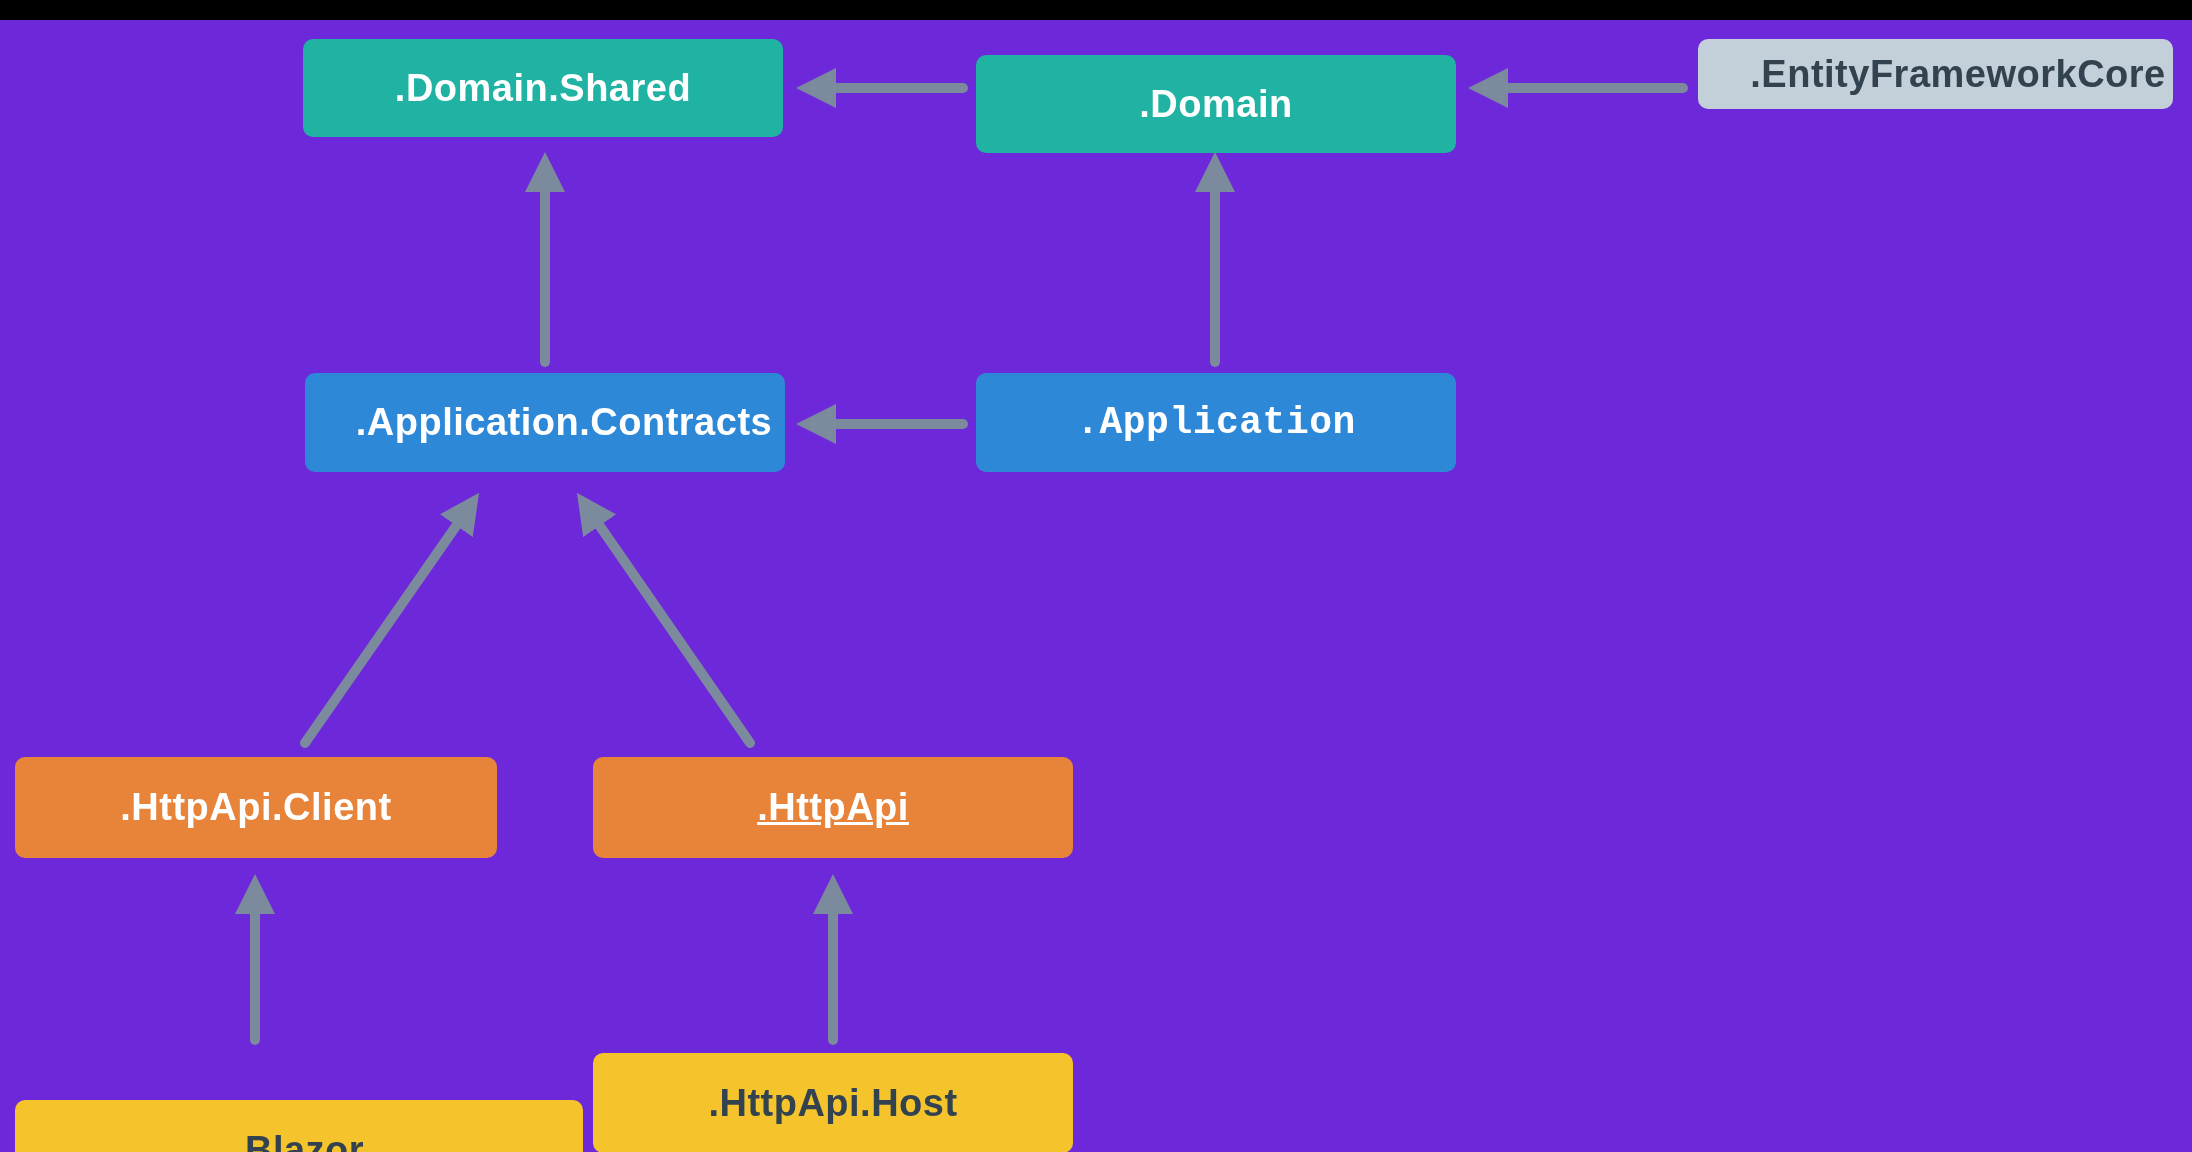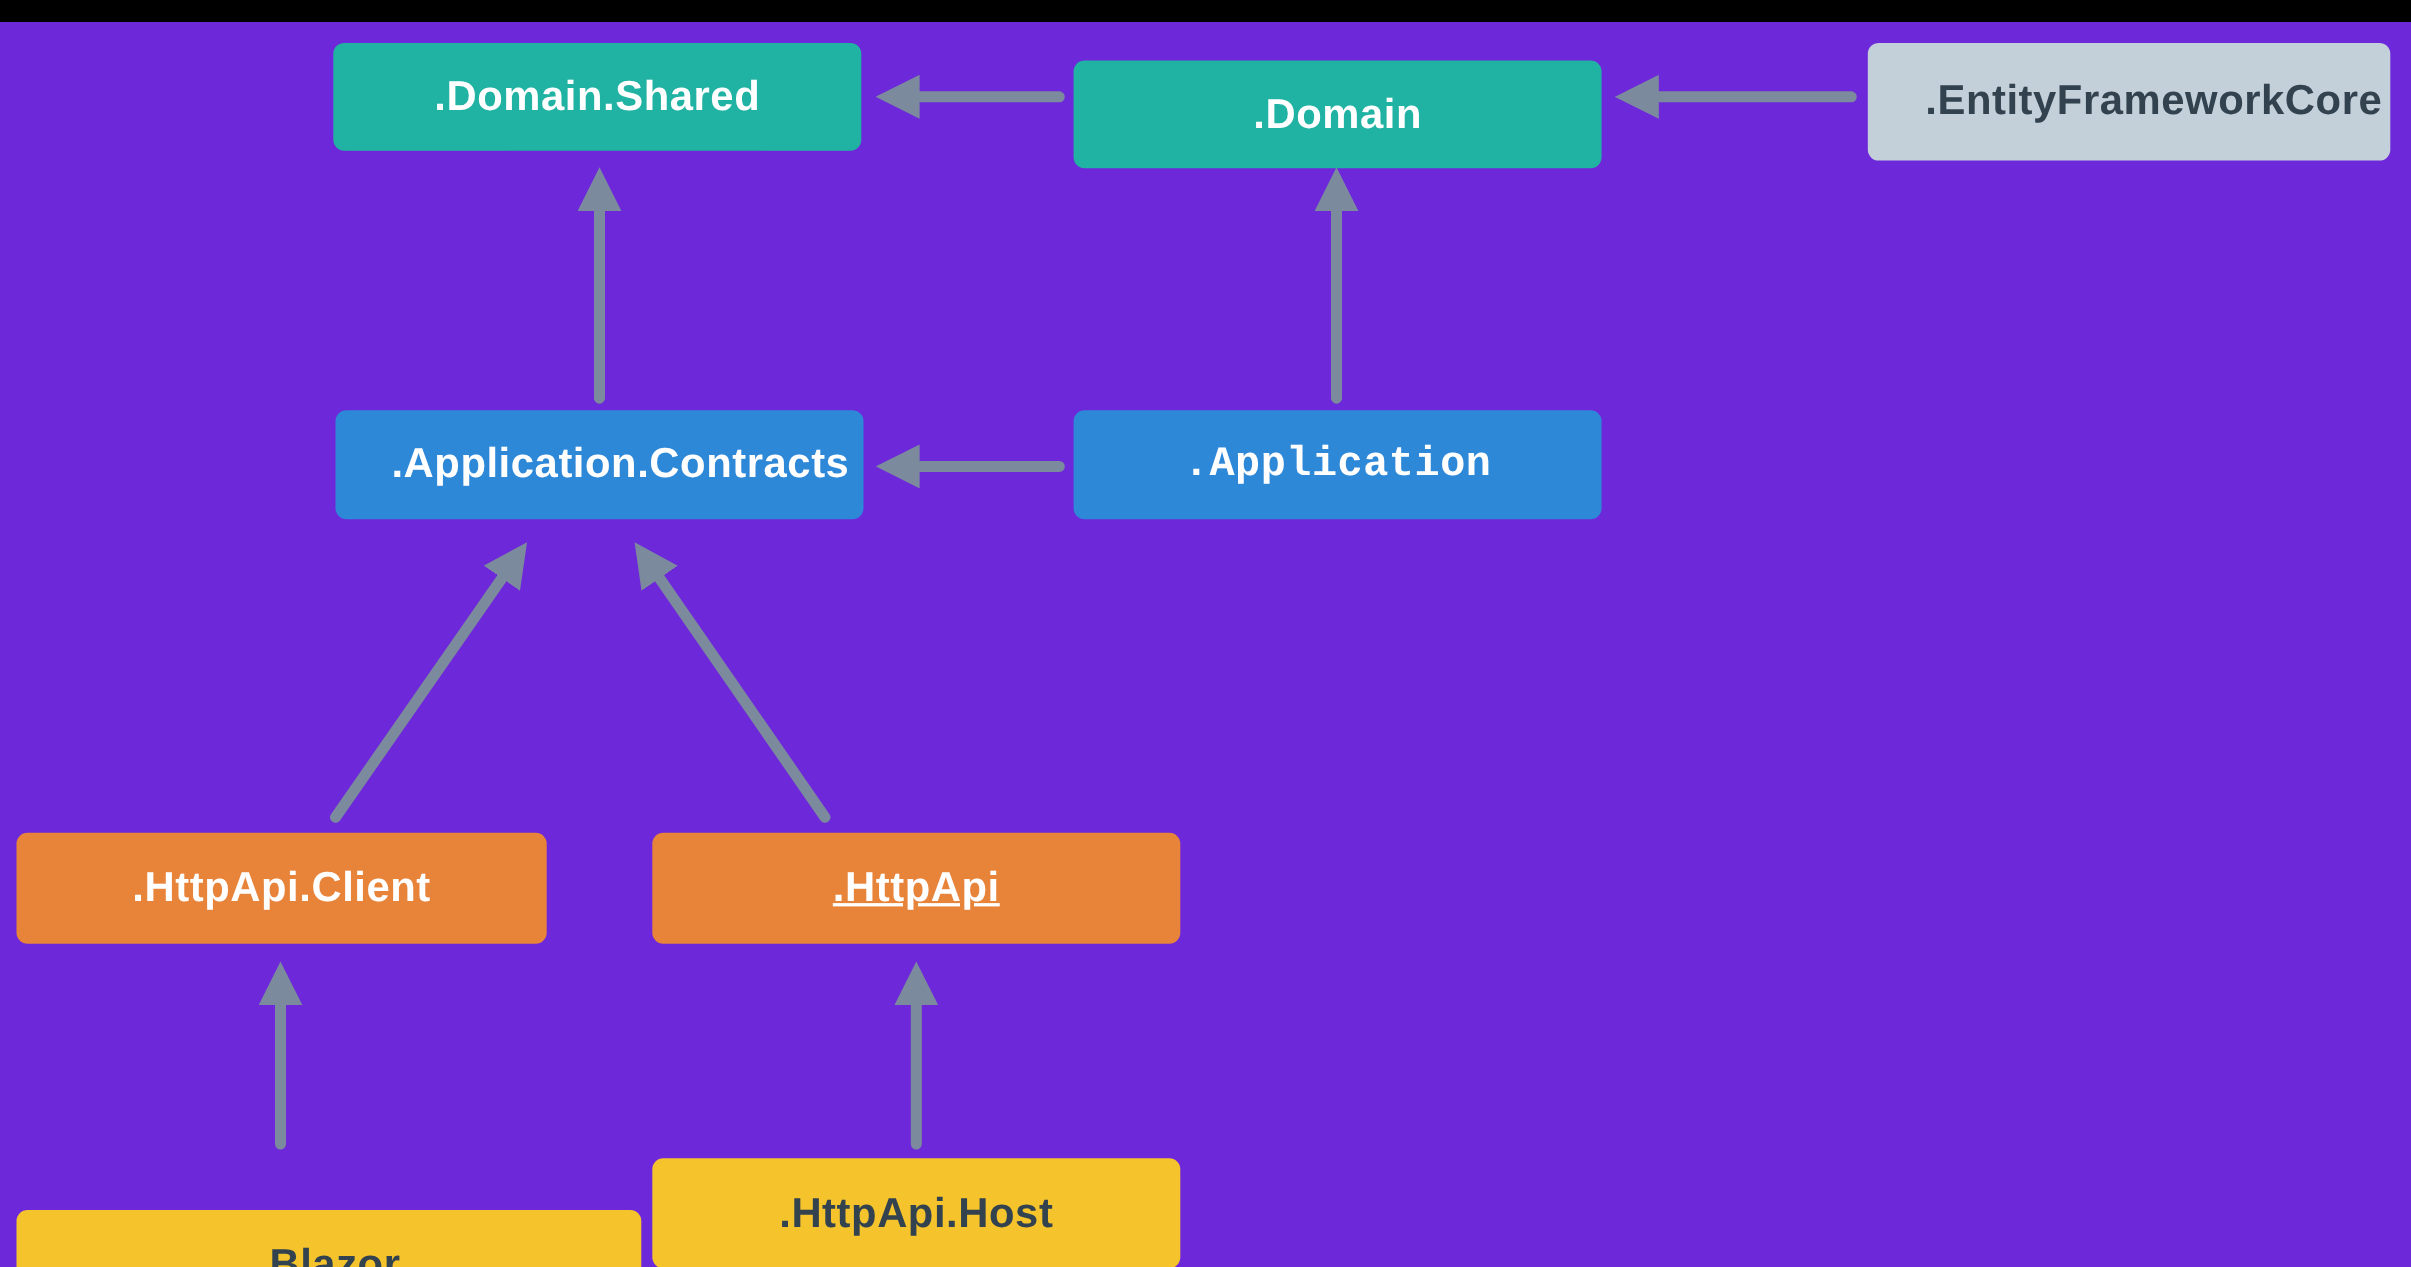--- a/index.html
+++ b/index.html
@@ -59,21 +59,21 @@
         <line x1="833" y1="1020" x2="833" y2="870" stroke="#7B8B9D" stroke-width="10" stroke-linecap="round" marker-end="url(#arrowhead)"></line>
       </g>
   </svg>
   <div id="node-layer">
       <div class="node" style="left: 303px; top: 19px; width: 480px; height: 98px; background: rgb(32, 178, 162); color: rgb(255, 255, 255);">
         <span class="node-label">.Domain.Shared</span>
       </div>
       <div class="node" style="left: 976px; top: 35px; width: 480px; height: 98px; background: rgb(32, 178, 162); color: rgb(255, 255, 255);">
         <span class="node-label">.Domain</span>
       </div>
-      <div class="node" style="left: 1698px; top: 19px; width: 475px; height: 107px; background: rgb(195, 207, 217); color: rgb(51, 66, 79); padding-left: 45px;">
+      <div class="node" style="left: 1698px; top: 19px; width: 475px; height: 70px; background: rgb(195, 207, 217); color: rgb(51, 66, 79); padding-left: 45px;">
         <span class="node-label">.EntityFrameworkCore</span>
       </div>
       <div class="node" style="left: 305px; top: 353px; width: 480px; height: 99px; background: rgb(46, 136, 216); color: rgb(255, 255, 255); padding-left: 38px;">
         <span class="node-label">.Application.Contracts</span>
       </div>
       <div class="node" style="left: 976px; top: 353px; width: 480px; height: 99px; background: rgb(46, 136, 216); color: rgb(255, 255, 255); font-family: Liberation Mono, monospace;">
         <span class="node-label">.Application</span>
       </div>
       <div class="node" style="left: 15px; top: 737px; width: 482px; height: 101px; background: rgb(232, 131, 58); color: rgb(255, 255, 255);">
         <span class="node-label">.HttpApi.Client</span>

